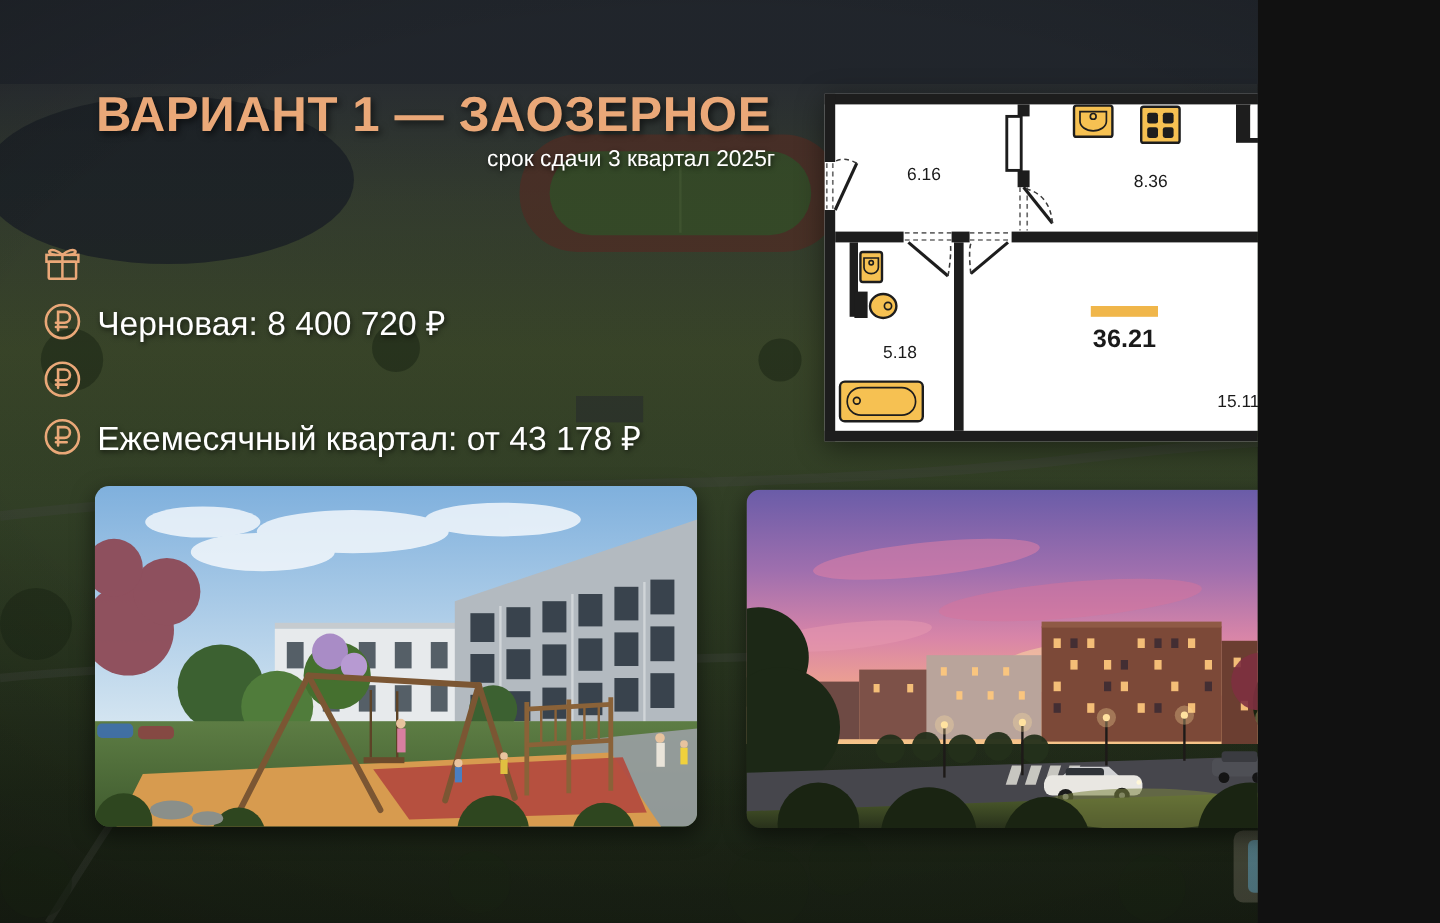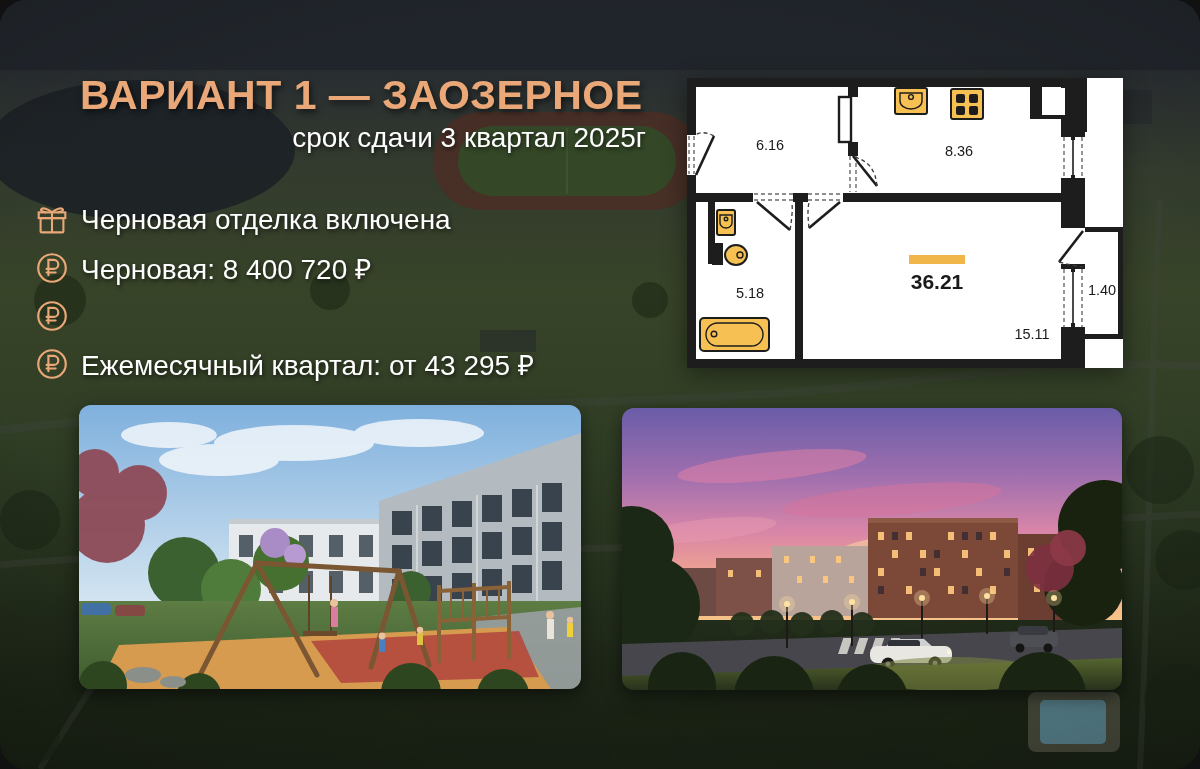--- a/index.html
+++ b/index.html
@@ -1,25 +1,25 @@
 <!DOCTYPE html>
 <html><head>
 <meta charset="utf-8">
 <style>
   html,body{margin:0;padding:0;background:#111;}
-  #stage{position:relative;width:1200px;height:769px;overflow:hidden;
+  #stage{position:relative;width:1048px;height:769px;overflow:hidden;
     font-family:"Liberation Sans",sans-serif;
-    background:linear-gradient(180deg,#262a31 0%,#31363a 10%,#3c4636 22%,#42502f 38%,#3a4a2c 55%,#2e3c23 72%,#232e1b 86%,#1d2617 100%);border-radius:27px;}
+    background:linear-gradient(180deg,#262a31 0%,#31363a 10%,#3c4636 22%,#42502f 38%,#3a4a2c 55%,#2e3c23 72%,#232e1b 86%,#1d2617 100%);}
   #bg-art{position:absolute;left:0;top:0;width:1200px;height:769px;}
   #vignette{position:absolute;left:0;top:0;width:1200px;height:769px;pointer-events:none;
     background:radial-gradient(120% 95% at 50% 42%, rgba(0,0,0,0) 42%, rgba(0,0,0,0.40) 100%),
                linear-gradient(rgba(8,10,8,0.18),rgba(8,10,8,0.18));}
   .title{position:absolute;left:80px;top:72px;width:566px;font-size:41px;font-weight:700;
     letter-spacing:.5px;color:#EAA878;text-shadow:2px 3px 6px rgba(0,0,0,.6);white-space:nowrap;}
-  .subtitle{position:absolute;left:80px;top:122px;width:566px;text-align:right;font-size:28px;
+  .subtitle{position:absolute;left:80px;top:122px;width:566px;text-align:right;font-size:19px;
     color:#fff;text-shadow:1px 2px 4px rgba(0,0,0,.65);}
   .features{position:absolute;left:33px;top:201px;width:600px;}
   .feature{display:flex;align-items:center;margin-bottom:11px;height:37px;}
   .ficon{width:38px;height:38px;flex:0 0 38px;margin-right:10px;display:flex;align-items:center;justify-content:center;}
   .ftext{font-size:28px;color:#fff;text-shadow:1px 2px 4px rgba(0,0,0,.65);white-space:nowrap;}
   .ftext b{font-weight:400;}
   #floorplan{position:absolute;left:687px;top:78px;width:436px;height:290px;
     filter:drop-shadow(0 5px 12px rgba(0,0,0,.45));}
   .photo{position:absolute;border-radius:12px;overflow:hidden;box-shadow:0 6px 18px rgba(0,0,0,.5);}
   #photo1{left:79px;top:405px;width:502px;height:284px;}
@@ -90,21 +90,20 @@
   <div class="features">
     <div class="feature">
       <span class="ficon">
         <svg width="38" height="38" viewBox="0 0 40 40" fill="none" stroke="#EAA878" stroke-width="2.2">
           <rect x="8" y="18" width="24" height="15" rx="1"></rect>
           <rect x="6" y="12" width="28" height="6"></rect>
           <line x1="20" y1="12" x2="20" y2="33"></line>
           <path d="M20,12 c-10,-9 -17,-1 -6,0 M20,12 c10,-9 17,-1 6,0"></path>
         </svg>
       </span>
-      <span class="ftext"><span>Черновая отделка включена</span><b></b></span>
     </div>
     <div class="feature">
       <span class="ficon">
         <svg width="36" height="36" viewBox="0 0 40 40" fill="none" stroke="#EAA878" stroke-width="2.4" stroke-linecap="round">
           <circle cx="20" cy="20" r="15.3"></circle>
           <path d="M16,28 V11 h6 a5,5 0 0 1 0,10 h-8 M14,25 h10"></path>
         </svg>
       </span>
       <span class="ftext"><span>Черновая: </span><b>8 400 720 ₽</b></span>
     </div>
@@ -116,21 +115,21 @@
         </svg>
       </span>
     </div>
     <div class="feature">
       <span class="ficon">
         <svg width="36" height="36" viewBox="0 0 40 40" fill="none" stroke="#EAA878" stroke-width="2.4" stroke-linecap="round">
           <circle cx="20" cy="20" r="15.3"></circle>
           <path d="M16,28 V11 h6 a5,5 0 0 1 0,10 h-8 M14,25 h10"></path>
         </svg>
       </span>
-      <span class="ftext"><span>Ежемесячный квартал: </span><b>от 43 295 ₽</b></span>
+      <span class="ftext"><span>Ежемесячный квартал: </span><b>от 43 178 ₽</b></span>
     </div>
   </div>
 
   <svg id="floorplan" viewBox="0 0 436 290">
     <rect x="0" y="0" width="436" height="290" fill="#ffffff"></rect>
 
     <g>
       <rect class="wall" x="0" y="0" width="400" height="9"></rect>
       <rect class="wall" x="0" y="0" width="9" height="57"></rect>
       <rect class="wall" x="0" y="97" width="9" height="193"></rect>

